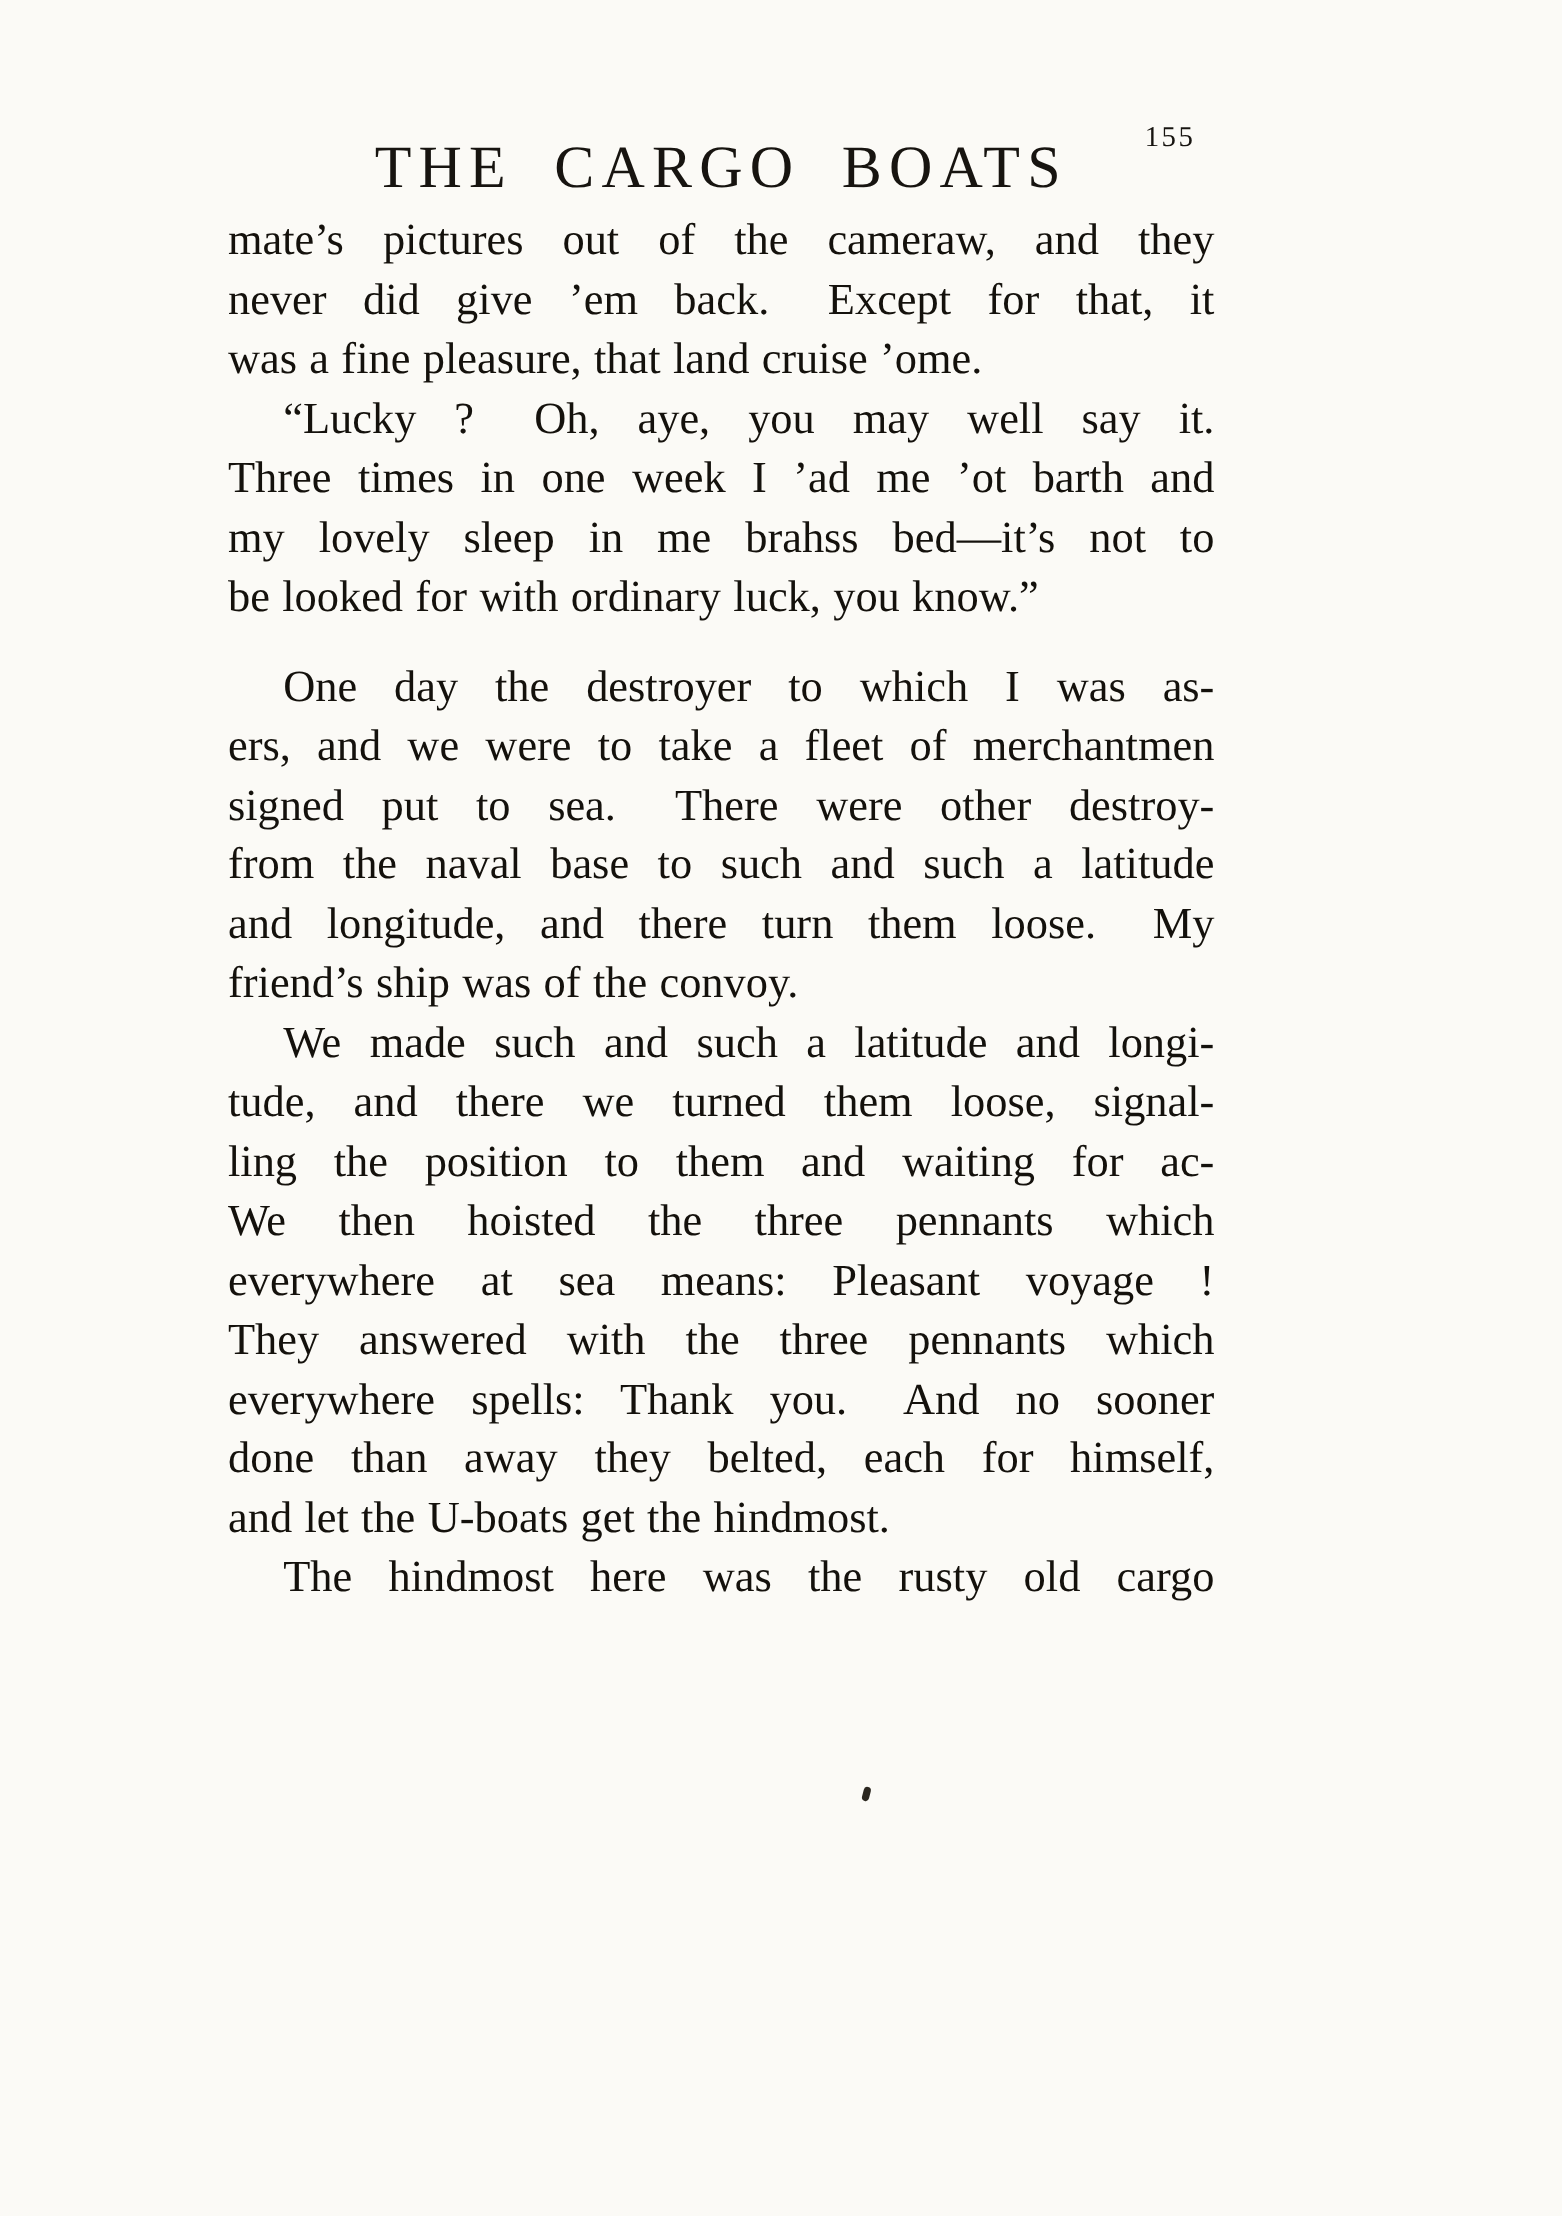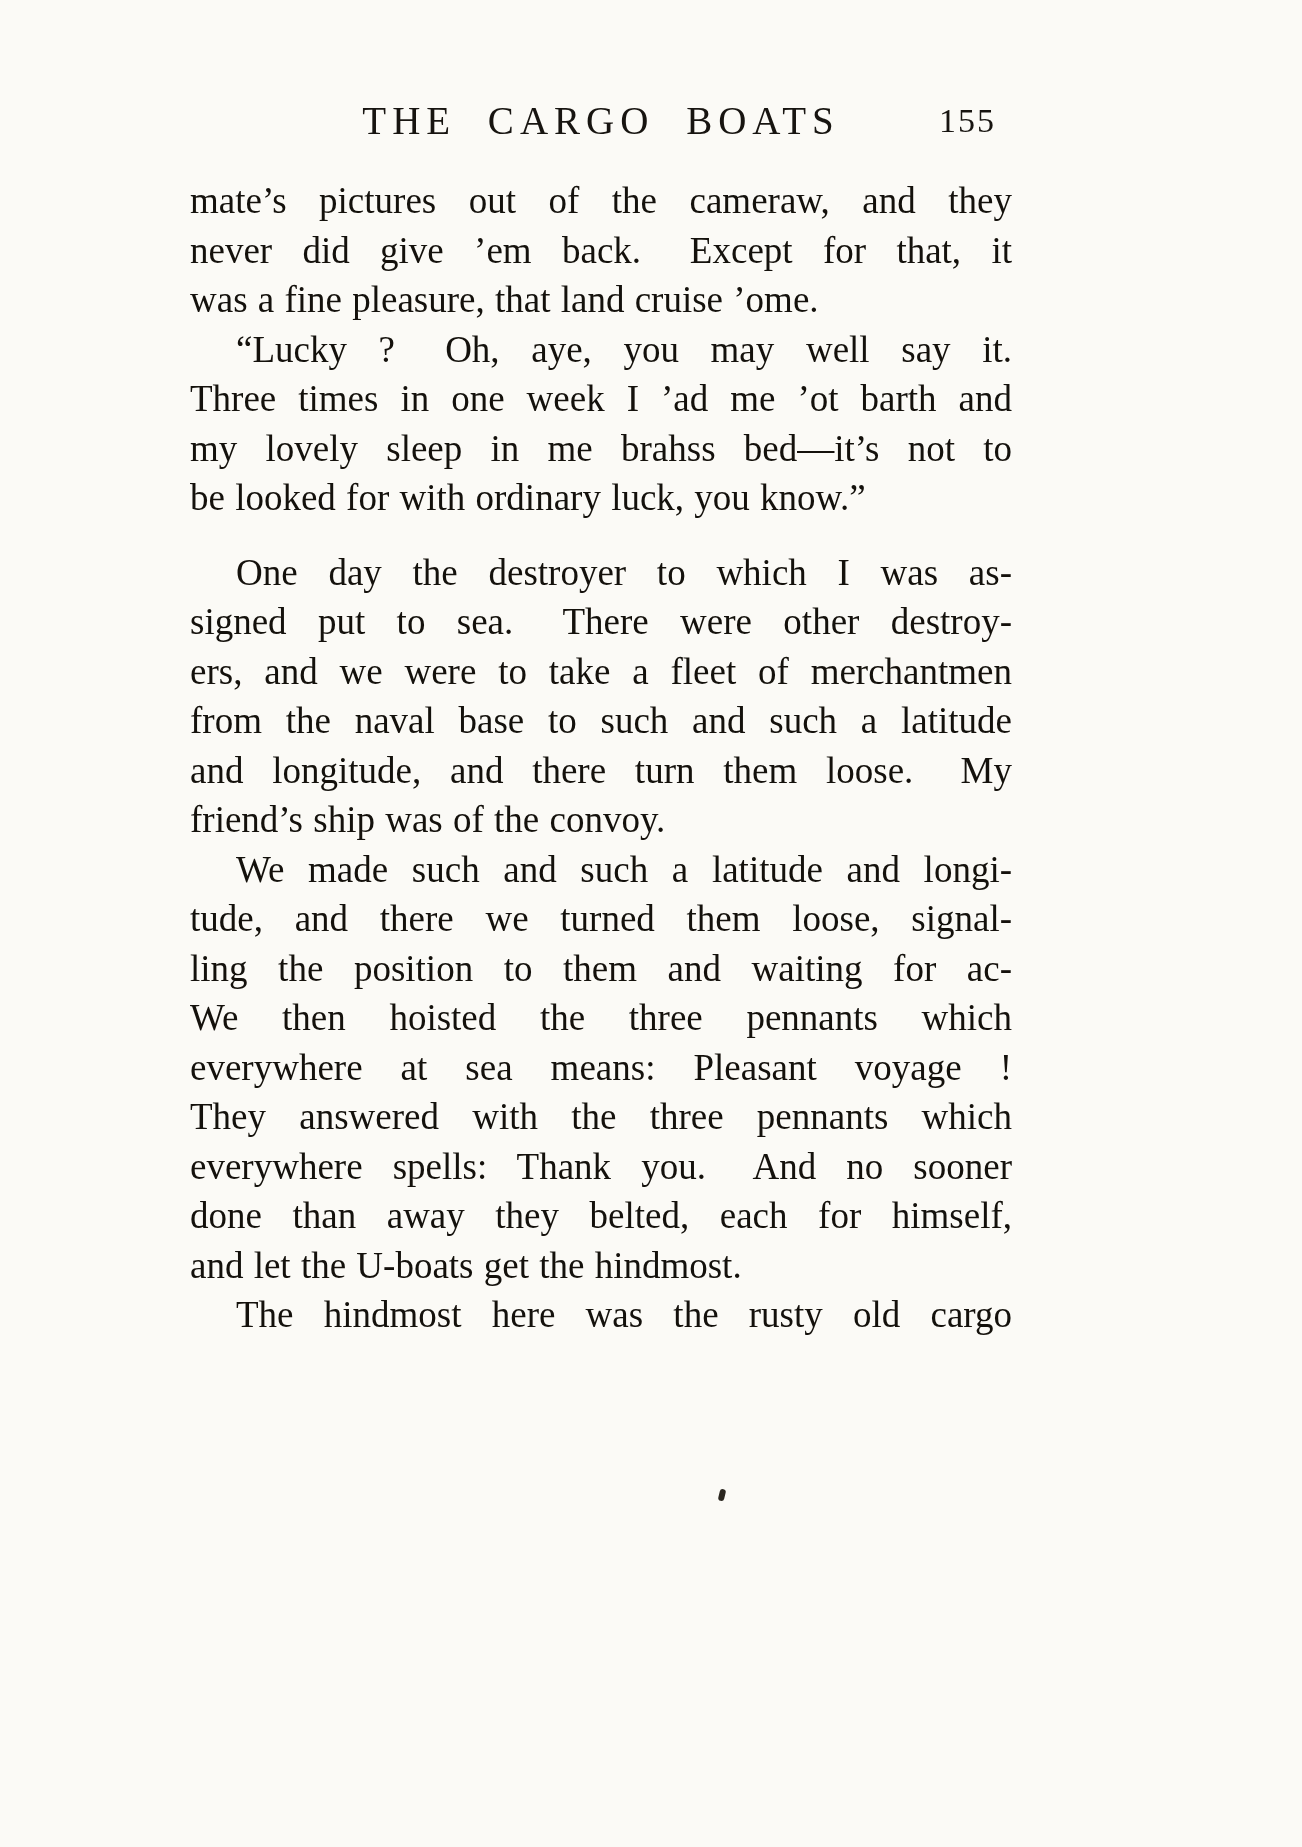--- a/index.html
+++ b/index.html
@@ -21,30 +21,31 @@
   .running-head {
     position: absolute;
     top: 98px;
     left: 190px;
     width: 822px;
     height: 52px;
   }
   .running-head .title {
     display: block;
     text-align: center;
-    font-size: 39px;
+    font-size: 50px;
     letter-spacing: 6px;
     word-spacing: 16px;
     color: #171410;
+    margin-top: 12px;
   }
   .running-head .folio {
     position: absolute;
     right: 16px;
     top: 4px;
-    font-size: 34px;
+    font-size: 24px;
     letter-spacing: 2px;
     color: #171410;
   }
   
   .text-block {
     position: absolute;
     top: 176px;
     left: 190px;
     width: 822px;
     font-size: 37px;
@@ -89,22 +90,22 @@
         <div class="line last">was a fine pleasure, that land cruise ’ome.</div>
       </div>
       <div class="paragraph indent">
         <div class="line">“Lucky ?  Oh, aye, you may well say it.</div>
         <div class="line">Three times in one week I ’ad me ’ot barth and</div>
         <div class="line">my lovely sleep in me brahss bed—it’s not to</div>
         <div class="line last">be looked for with ordinary luck, you know.”</div>
       </div>
       <div class="paragraph indent space-before">
         <div class="line">One day the destroyer to which I was as-</div>
+        <div class="line">ers, and we were to take a fleet of merchantmen</div>
         <div class="line">signed put to sea.  There were other destroy-</div>
-        <div class="line">ers, and we were to take a fleet of merchantmen</div>
         <div class="line">from the naval base to such and such a latitude</div>
         <div class="line">and longitude, and there turn them loose.  My</div>
         <div class="line last">friend’s ship was of the convoy.</div>
       </div>
       <div class="paragraph indent">
         <div class="line">We made such and such a latitude and longi-</div>
         <div class="line">tude, and there we turned them loose, signal-</div>
         <div class="line">ling the position to them and waiting for ac-</div>
         <div class="line">We then hoisted the three pennants which</div>
         <div class="line">everywhere at sea means: Pleasant voyage !</div>

